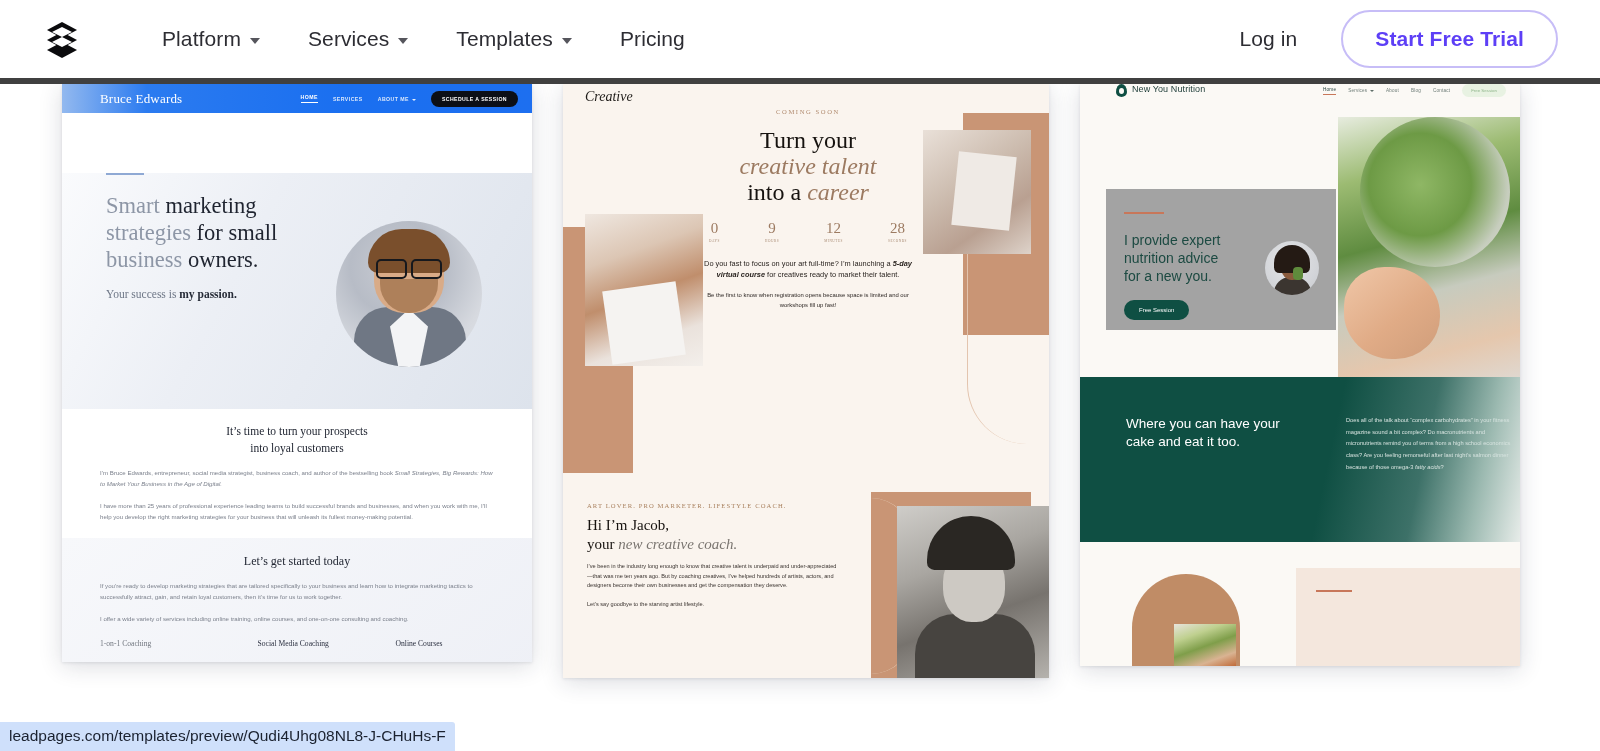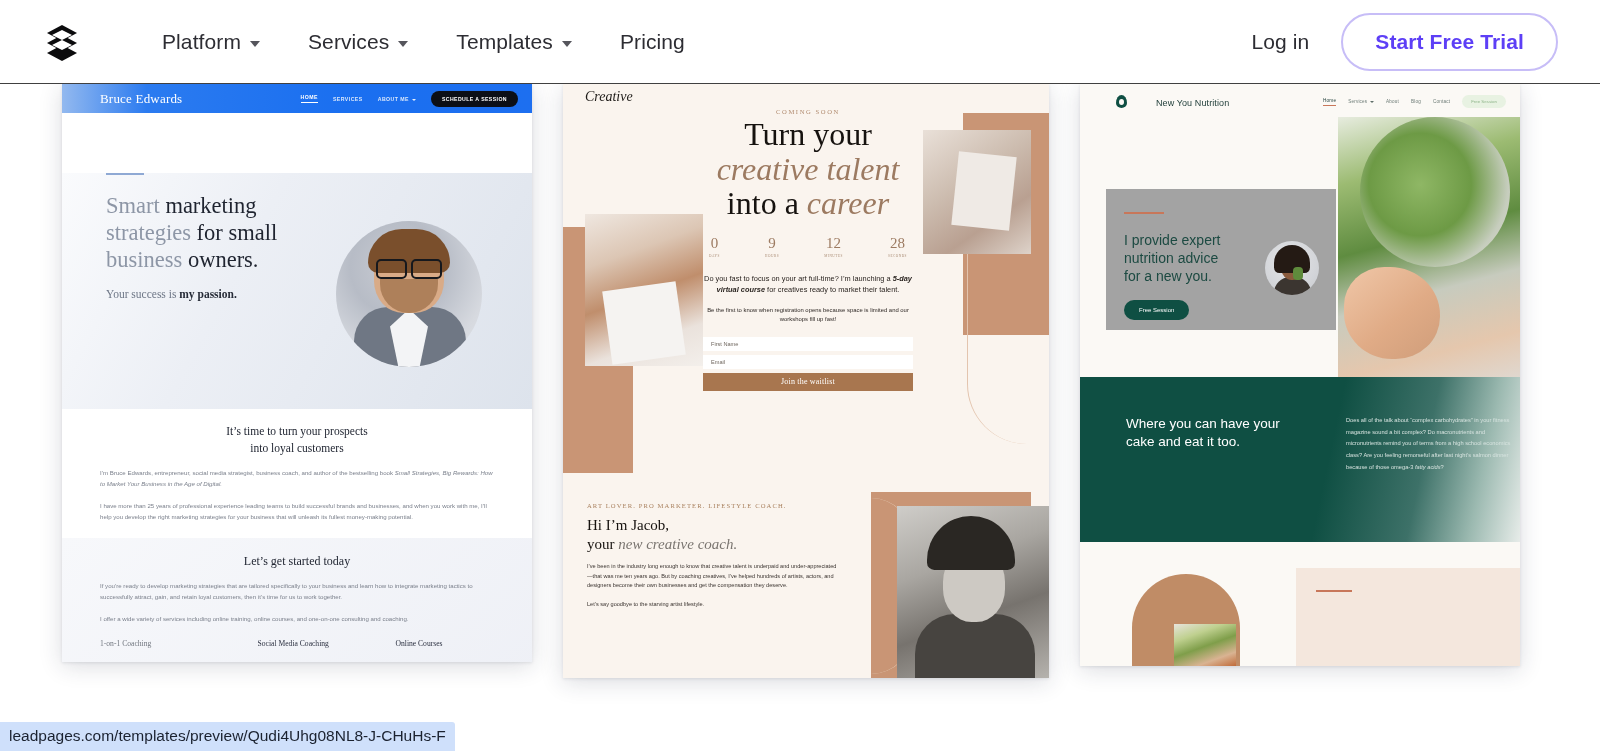--- a/index.html
+++ b/index.html
@@ -7,40 +7,40 @@
     width: 1600px; height: 751px; overflow: hidden;
     background: #ffffff;
     font-family: "Liberation Sans", sans-serif;
   }
 
   
   .site-header {
     position: absolute; top: 0; left: 0;
     width: 1600px; height: 84px;
     background: #ffffff;
-    border-bottom: 1px solid #404040;
+    border-bottom: 6px solid #404040;
     display: flex; align-items: center;
     z-index: 40;
   }
   .logo-mark { margin-left: 38px; width: 48px; height: 48px; display: flex; align-items: center; justify-content: center; }
   .main-nav { display: flex; align-items: center; margin-left: 52px; gap: 0; }
   .nav-item {
     display: flex; align-items: center; gap: 9px;
     padding: 0 24px; height: 84px;
     font-size: 21px; color: #2d2d33; cursor: pointer;
     letter-spacing: 0.1px;
   }
   .caret {
     width: 0; height: 0;
     border-left: 5.5px solid transparent;
     border-right: 5.5px solid transparent;
     border-top: 6.5px solid #55555c;
     position: relative; top: 2px;
   }
-  .header-right { margin-left: auto; display: flex; align-items: center; gap: 4px; margin-right: 42px; }
+  .header-right { margin-left: auto; display: flex; align-items: center; gap: 16px; margin-right: 42px; }
   .login-link { font-size: 21px; color: #2d2d33; cursor: pointer; padding: 0 28px; letter-spacing: 0.1px; }
   .trial-btn {
     border: 2px solid #c7bdf7; border-radius: 30px;
     background: #fff; color: #5d3ff6;
     font-size: 21px; font-weight: bold;
     padding: 15px 32px; cursor: pointer;
     letter-spacing: 0.1px;
     font-family: "Liberation Sans", sans-serif;
   }
 
@@ -119,21 +119,21 @@
     background: linear-gradient(160deg,#efe7e0 0%,#dcc6b4 28%,#c08e6c 52%,#eae2dc 78%,#f3efeb 100%); }
   .c2-img-a:after{ content:""; position:absolute; left:22px; top:72px; width:74px; height:74px; background:#f5f3f1; transform:rotate(-8deg); }
   .c2-shape-b { position:absolute; right:0px; top:29px; width:86px; height:222px; background:#c99575; }
   .c2-img-b { position:absolute; right:18px; top:46px; width:108px; height:124px;
     background: linear-gradient(145deg,#e9e0d8 0%,#cdbdb0 40%,#b9a091 70%,#ded3ca 100%); }
   .c2-img-b:after{ content:""; position:absolute; left:32px; top:24px; width:58px; height:74px; background:#efeae5; transform:rotate(6deg); }
   .c2-swoosh { position:absolute; right:22px; top:170px; width:60px; height:190px; border-left:1.4px solid #e3c4ae; border-radius:0 0 0 120px; }
 
   .c2-center { position:absolute; left:140px; top:24px; width:210px; text-align:center; }
   .c2-kicker { font-family:"Liberation Serif",serif; font-size:6.6px; letter-spacing:1.6px; color:#b08a6e; }
-  .c2-h1 { font-family:"Liberation Serif",serif; font-size:32px; line-height:1.08; margin-top:2px; color:#16120f; }
+  .c2-h1 { font-family:"Liberation Serif",serif; font-size:24px; line-height:1.08; margin-top:13px; color:#16120f; }
   .c2-h1 .it { font-style:italic; color:#9c7a61; }
   .c2-h1 .it2 { font-style:italic; color:#9c7a61; }
   .c2-count { display:flex; justify-content:space-between; margin-top:15px; padding:0 6px; }
   .c2-cu { text-align:center; }
   .c2-cn { font-family:"Liberation Serif",serif; font-size:15px; color:#9c7a61; line-height:1; }
   .c2-cl { font-family:"Liberation Serif",serif; font-size:3.4px; letter-spacing:.5px; color:#a98b74; margin-top:3px; }
   .c2-body { font-size:7.4px; line-height:1.58; color:#2a2420; margin-top:15px; }
   .c2-body b { font-style:italic; }
   .c2-body2 { font-size:5.9px; line-height:1.6; color:#2f2926; margin-top:10px; }
   .c2-form { margin-top:12px; }
@@ -151,21 +151,21 @@
   .c2-l-shape { position:absolute; right:18px; top:8px; width:160px; height:186px; background:#c99575; }
   .c2-l-img { position:absolute; right:0px; top:22px; width:152px; height:172px;
     background: linear-gradient(160deg,#cfcdc9 0%,#a9a6a1 34%,#77736e 62%,#b5b2ad 100%); overflow:hidden; }
   .c2-l-hat { position:absolute; left:30px; top:10px; width:88px; height:54px; border-radius:48px 48px 8px 8px; background:#2a2723; }
   .c2-l-face { position:absolute; left:46px; top:44px; width:62px; height:72px; border-radius:44% 44% 46% 46%; background:#cdc9c3; }
   .c2-l-shirt { position:absolute; left:18px; top:108px; width:120px; height:70px; border-radius:40px 40px 0 0; background:#474440; }
   .c2-l-swoosh { position:absolute; right:136px; top:14px; width:42px; height:176px; border-right:1.4px solid #e6cdb8; border-radius:0 90px 90px 0; }
 
   
   #card-nutrition .inner { position:relative; width:100%; height:100%; background:#fbf9f5; }
-  .c3-nav { height:24px; display:flex; align-items:flex-end; padding:0 10px;gap:24px; }
+  .c3-nav { height:24px; display:flex; align-items:flex-start; padding:0 10px; }
   .c3-logo { width:11px; height:13px; border-radius:50% 50% 50% 50%/62% 62% 38% 38%; background:#0f4f43; margin-left:26px; position:relative; }
   .c3-logo:after{ content:""; position:absolute; left:3px; top:4px; width:5px; height:6px; border-radius:50%; background:#fbf9f5; }
   .c3-brand { font-size:9px; color:#1c3b36; margin-left:5px; letter-spacing:.1px; }
   .c3-links { margin-left:auto; display:flex; align-items:center; gap:12px; margin-right:4px; }
   .c3-link { font-size:4.6px; color:#6c7b76; letter-spacing:.2px; }
   .c3-link.active { color:#1c3b36; border-bottom:1.2px solid #c8775a; padding-bottom:2px; }
   .c3-caret{ width:0;height:0;border-left:2px solid transparent;border-right:2px solid transparent;border-top:2.5px solid #5f6e69; display:inline-block; margin-left:2.5px; }
   .c3-navbtn { background:#e8f2e2; color:#8fb58a; font-size:4.4px; padding:4px 9px; border-radius:9px; }
 
   .c3-hero { position:relative; height:268px; }
@@ -341,25 +341,20 @@
             <div class="c2-cn">28</div>
             <div class="c2-cl">SECONDS</div>
           </div>
         </div>
 
         <div class="c2-body">
           <span>Do you fast to focus on your art full-time? I’m launching a </span><b>5-day virtual course</b><span> for creatives ready to market their talent.</span>
         </div>
         <div class="c2-body2">Be the first to know when registration opens because space is limited and our workshops fill up fast!</div>
 
-        <div class="c2-form">
-          <div class="c2-input">First Name</div>
-          <div class="c2-input">Email</div>
-          <div class="c2-submit">Join the waitlist</div>
-        </div>
       </div>
 
       <div class="c2-lower">
         <div class="c2-l-shape"></div>
         <div class="c2-l-swoosh"></div>
         <div class="c2-l-img">
           <div class="c2-l-shirt"></div>
             <div class="c2-l-face"></div>
             <div class="c2-l-hat"></div>
         </div>

